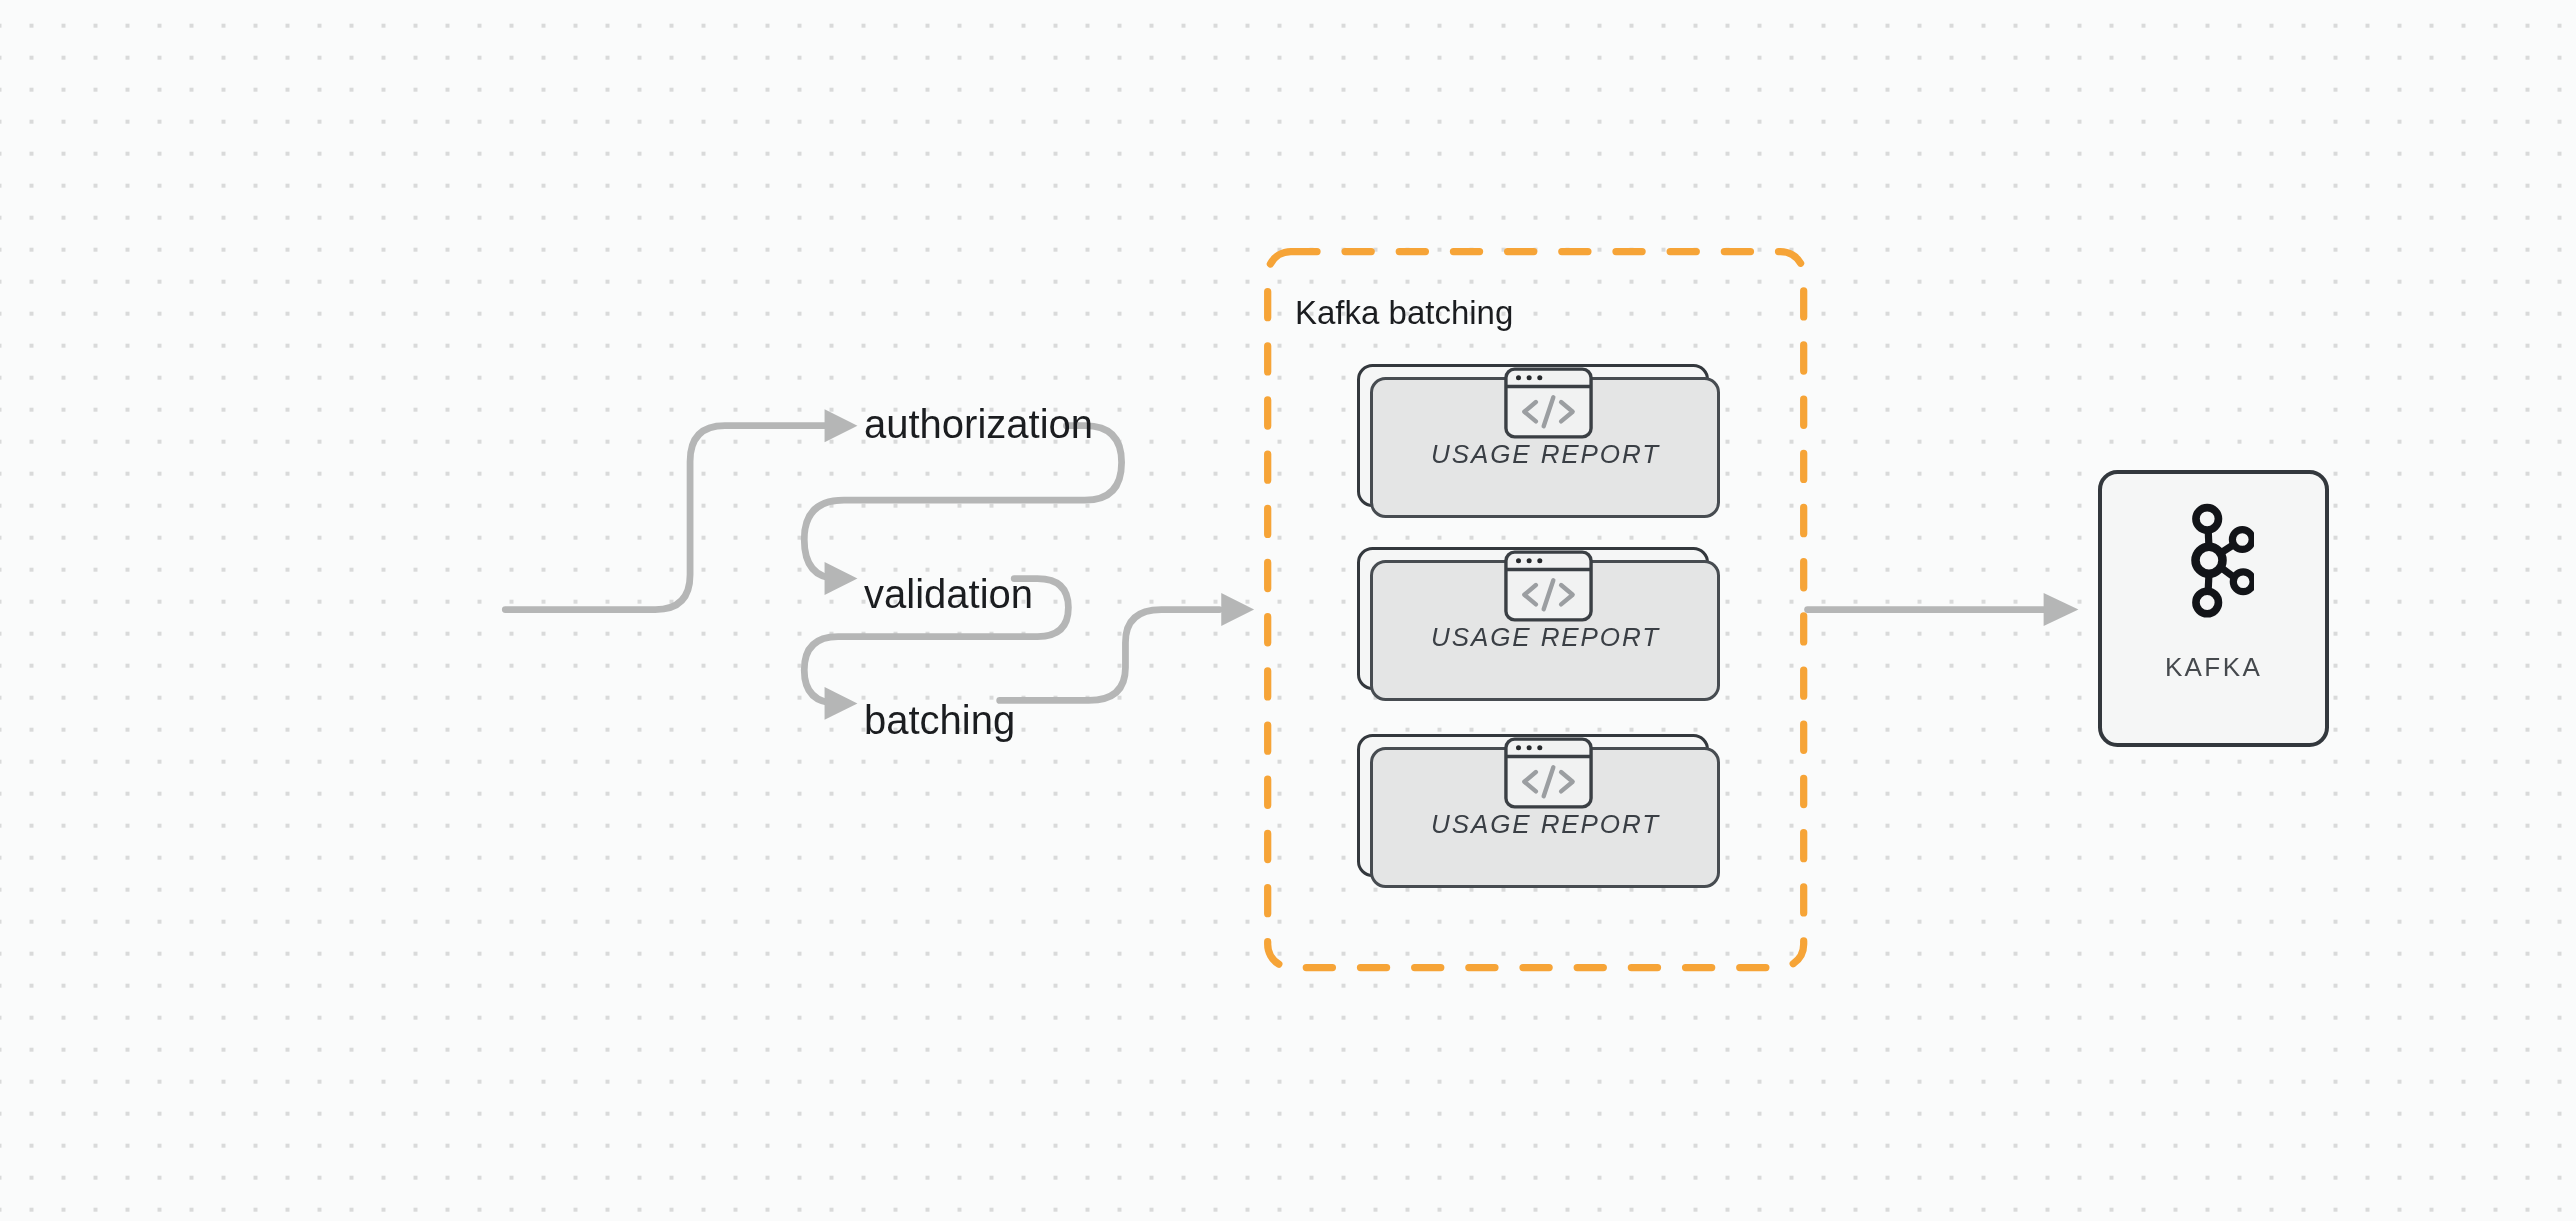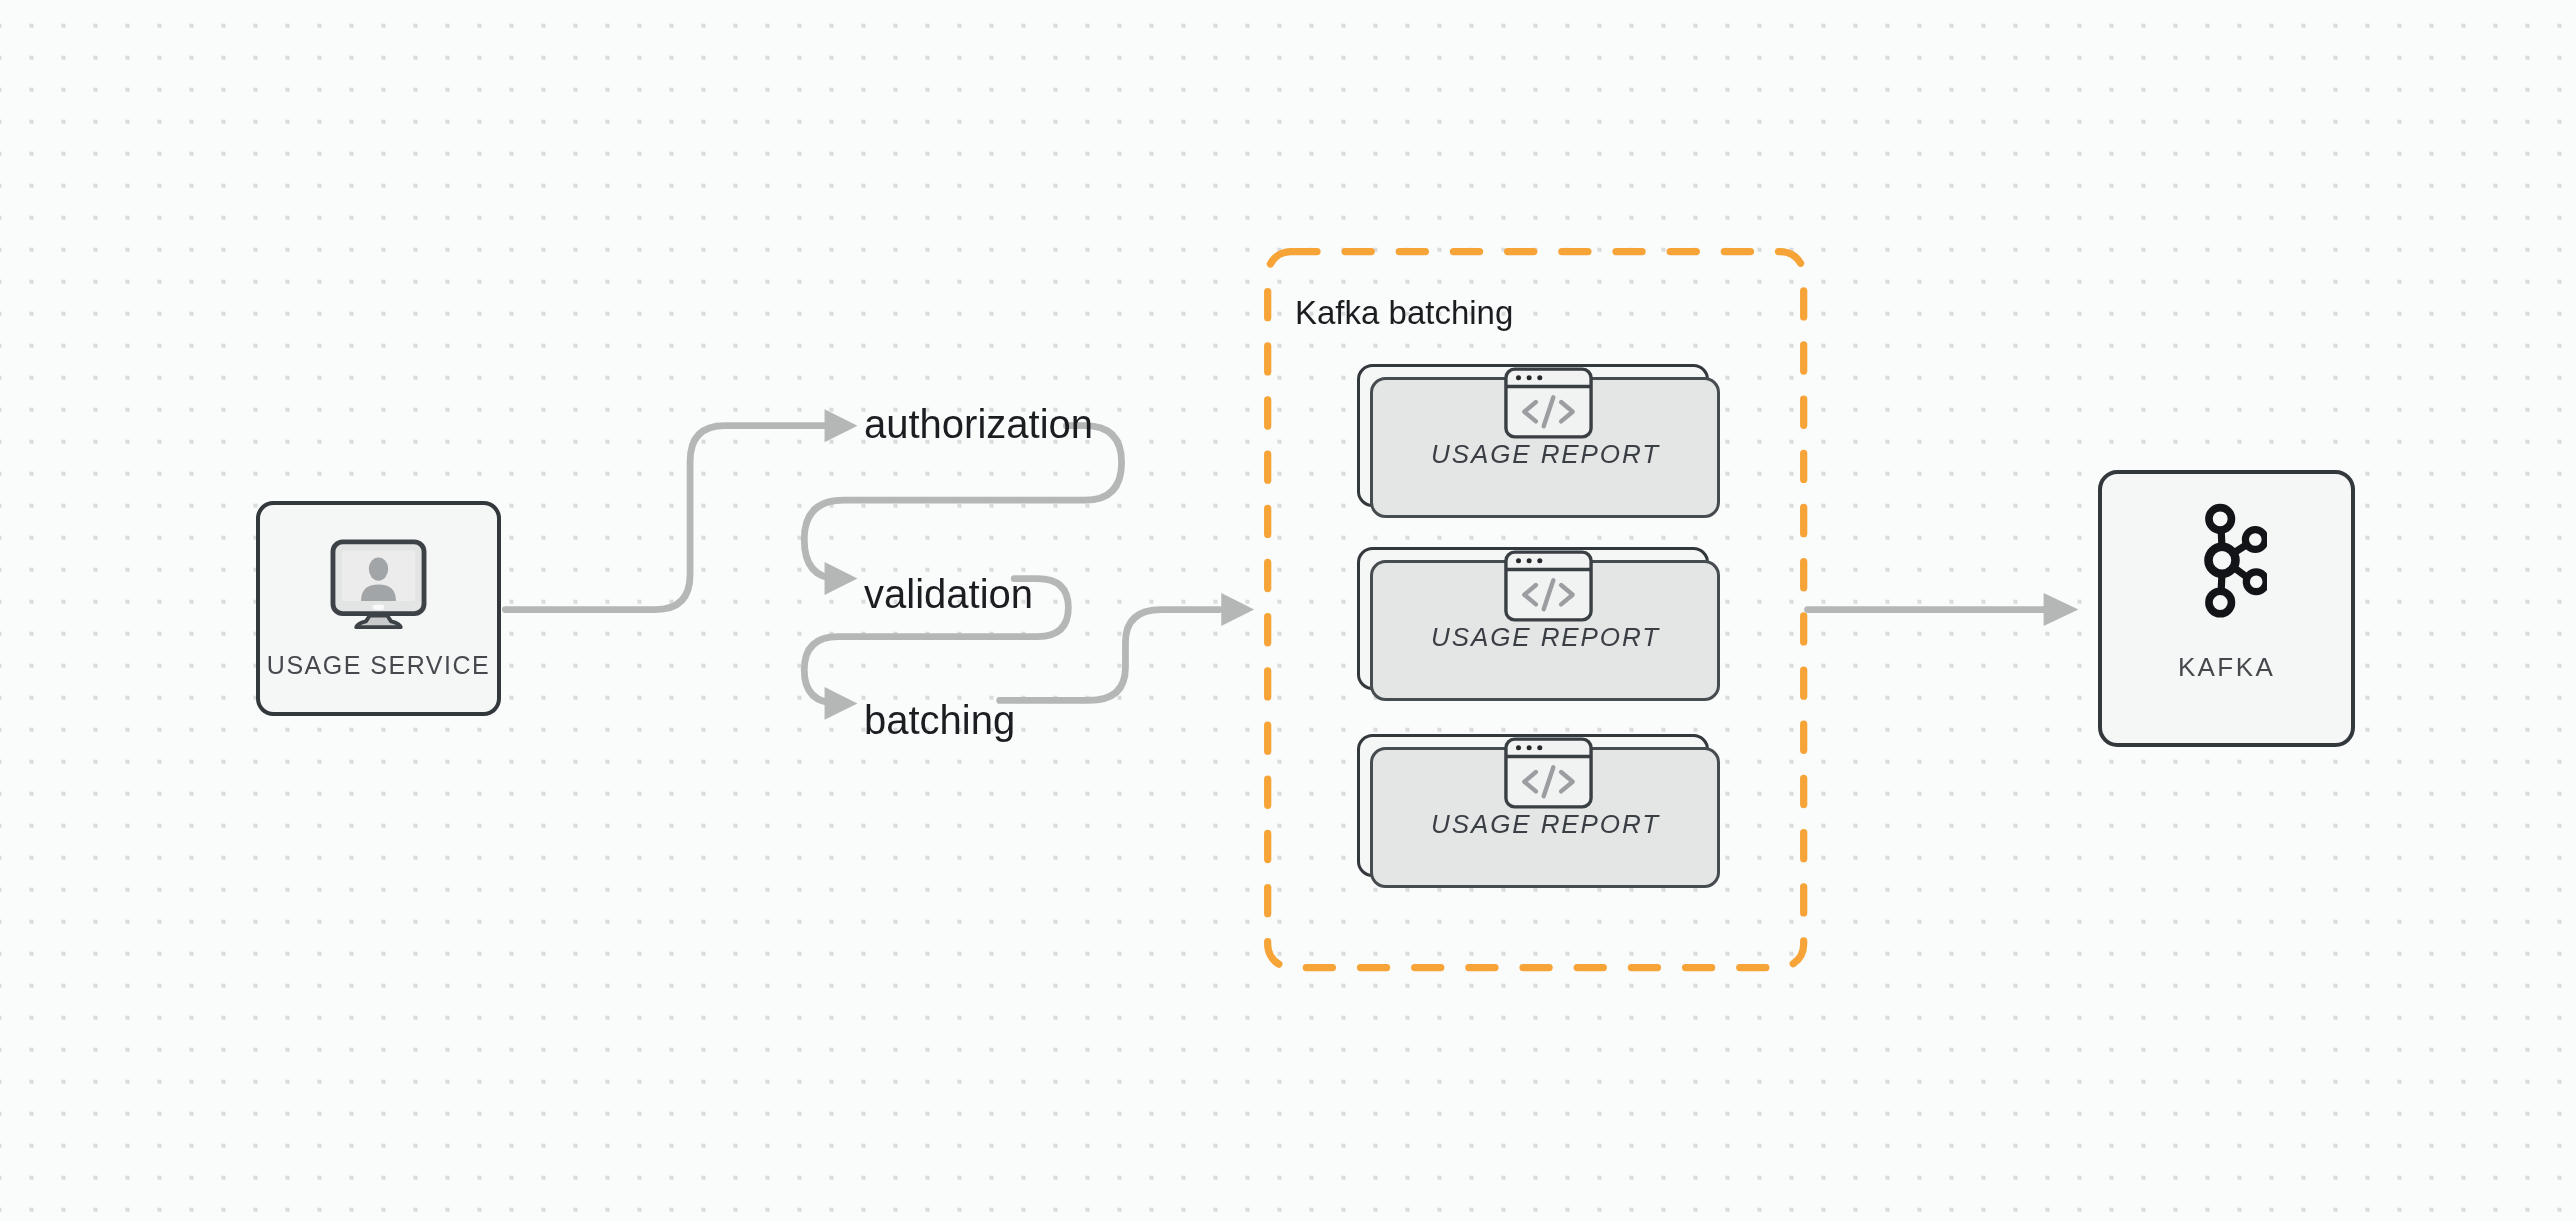--- a/index.html
+++ b/index.html
@@ -7,21 +7,21 @@
   .canvas{
     position:relative;width:2576px;height:1221px;overflow:hidden;
     background-color:#fafbfb;
     background-image:radial-gradient(circle,#d9dada 2.2px,rgba(217,218,218,0) 2.4px);
     background-size:32px 32px;background-position:15.5px 9.7px;
   }
   svg.wires{position:absolute;left:0;top:0;z-index:1;}
   .node{position:absolute;background:#f5f6f6;border:4.8px solid #33383d;box-sizing:border-box;z-index:2;
         display:flex;flex-direction:column;align-items:center;}
   .node-usage{left:256px;top:501px;width:245px;height:215px;border-radius:17.4px;}
-  .node-kafka{left:2098px;top:470px;width:257px;height:277px;border-radius:19.4px;}
+  .node-kafka{left:2098px;top:470px;width:231px;height:277px;border-radius:19.4px;}
   .node-usage .icon-wrap{margin-top:33px;}
   .node-kafka .icon-wrap{margin-top:25px;}
   .node-label{color:#45494d;font-size:25px;letter-spacing:1.5px;margin-top:15.5px;white-space:nowrap;}
   .kafka-label{font-size:26px;letter-spacing:2.4px;margin-top:13.5px;}
   .flow-label{position:absolute;transform:translateY(-54%);font-size:40px;font-weight:500;color:#1b1d20;z-index:2;white-space:nowrap;}
   .flow-auth{left:864px;top:426px;}
   .flow-valid{left:864px;top:596px;}
   .flow-batch{left:864px;top:701px;margin-top:21px;}
   .group-title{position:absolute;left:1295px;top:315px;transform:translateY(-54%);font-size:33px;font-weight:500;color:#1b1d20;z-index:2;white-space:nowrap;}
   .card{position:absolute;left:1357px;width:352px;height:143px;background:#f5f6f6;border:3.9px solid #33383d;
@@ -50,35 +50,20 @@
     <g fill="#b5b6b6" stroke="none">
       <polygon points="852,423 886,440 852,457"></polygon>
       <polygon points="852,581 886,598 852,615"></polygon>
       <polygon points="852,710 886,727 852,744"></polygon>
       <polygon points="1262,613 1296,630 1262,647"></polygon>
       <polygon points="2112,613 2148,630 2112,647"></polygon>
     </g>
     <rect x="1310" y="260" width="554" height="740" rx="24" fill="none" stroke="#F6A437" stroke-width="7.5" stroke-dasharray="27 29" stroke-linecap="round"></rect>
   </svg>
 
-  <div class="node node-usage">
-    <span class="icon-wrap">
-      <svg width="99" height="93" viewBox="0 0 102 96">
-        <rect x="4" y="4" width="94" height="74" rx="10" fill="#e3e4e4" stroke="#3d4246" stroke-width="5"></rect>
-        <rect x="13" y="13" width="76" height="52" rx="3" fill="#ececec"></rect>
-        <g fill="#a2a5a7">
-          <ellipse cx="51" cy="32" rx="10" ry="12"></ellipse>
-          <path d="M33 65 Q33 48 51 48 Q69 48 69 65 Z"></path>
-        </g>
-        <rect x="45" y="69" width="12" height="5" rx="2.5" fill="#fafafa"></rect>
-        <path d="M42 80 L60 80 L64 86 Q73 88 74 92 L28 92 Q29 88 38 86 Z" fill="#c9cacb" stroke="#3d4246" stroke-width="4" stroke-linejoin="round"></path>
-      </svg>
-    </span>
-    <span class="node-label">USAGE SERVICE</span>
-  </div>
 
   <div class="flow-label flow-auth">authorization</div>
   <div class="flow-label flow-valid">validation</div>
   <div class="flow-label flow-batch">batching</div>
 
   <div class="group-title">Kafka batching</div>
 
   <div class="card card-1">
     <span class="icon-wrap">
       <svg width="89" height="72" viewBox="0 0 92 74">

